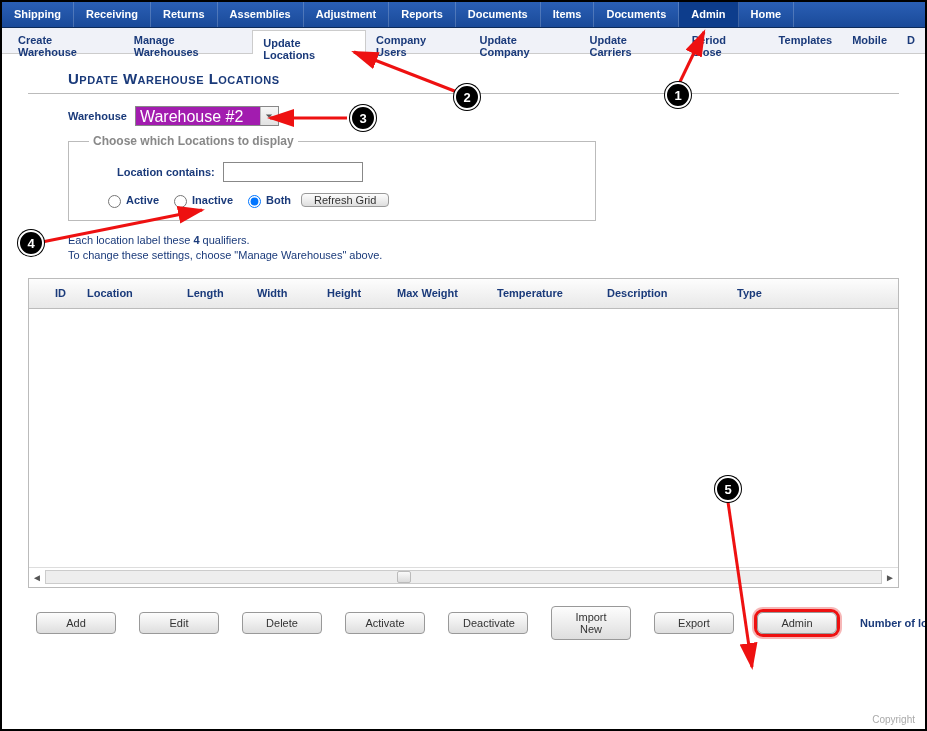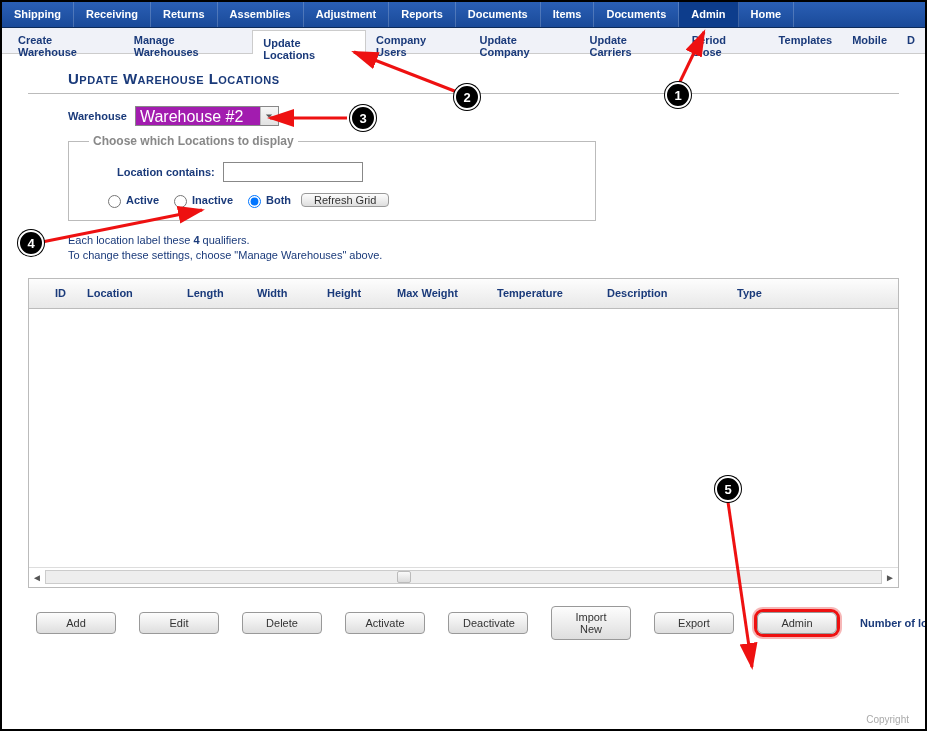--- a/index.html
+++ b/index.html
@@ -190,21 +190,21 @@
   .count-label {
     margin-left: auto;
     color: #1a3a7a;
     font-weight: bold;
     padding-right: 0;
     white-space: nowrap;
   }
   .footer {
     position:absolute;
     bottom: 4px;
-    right: 16px;
+    right: 10px;
     color: #aaa;
     font-size: 10px;
   }
   
   .overlay {
     position: absolute;
     inset: 0;
     pointer-events: none;
     z-index: 100;
   }

